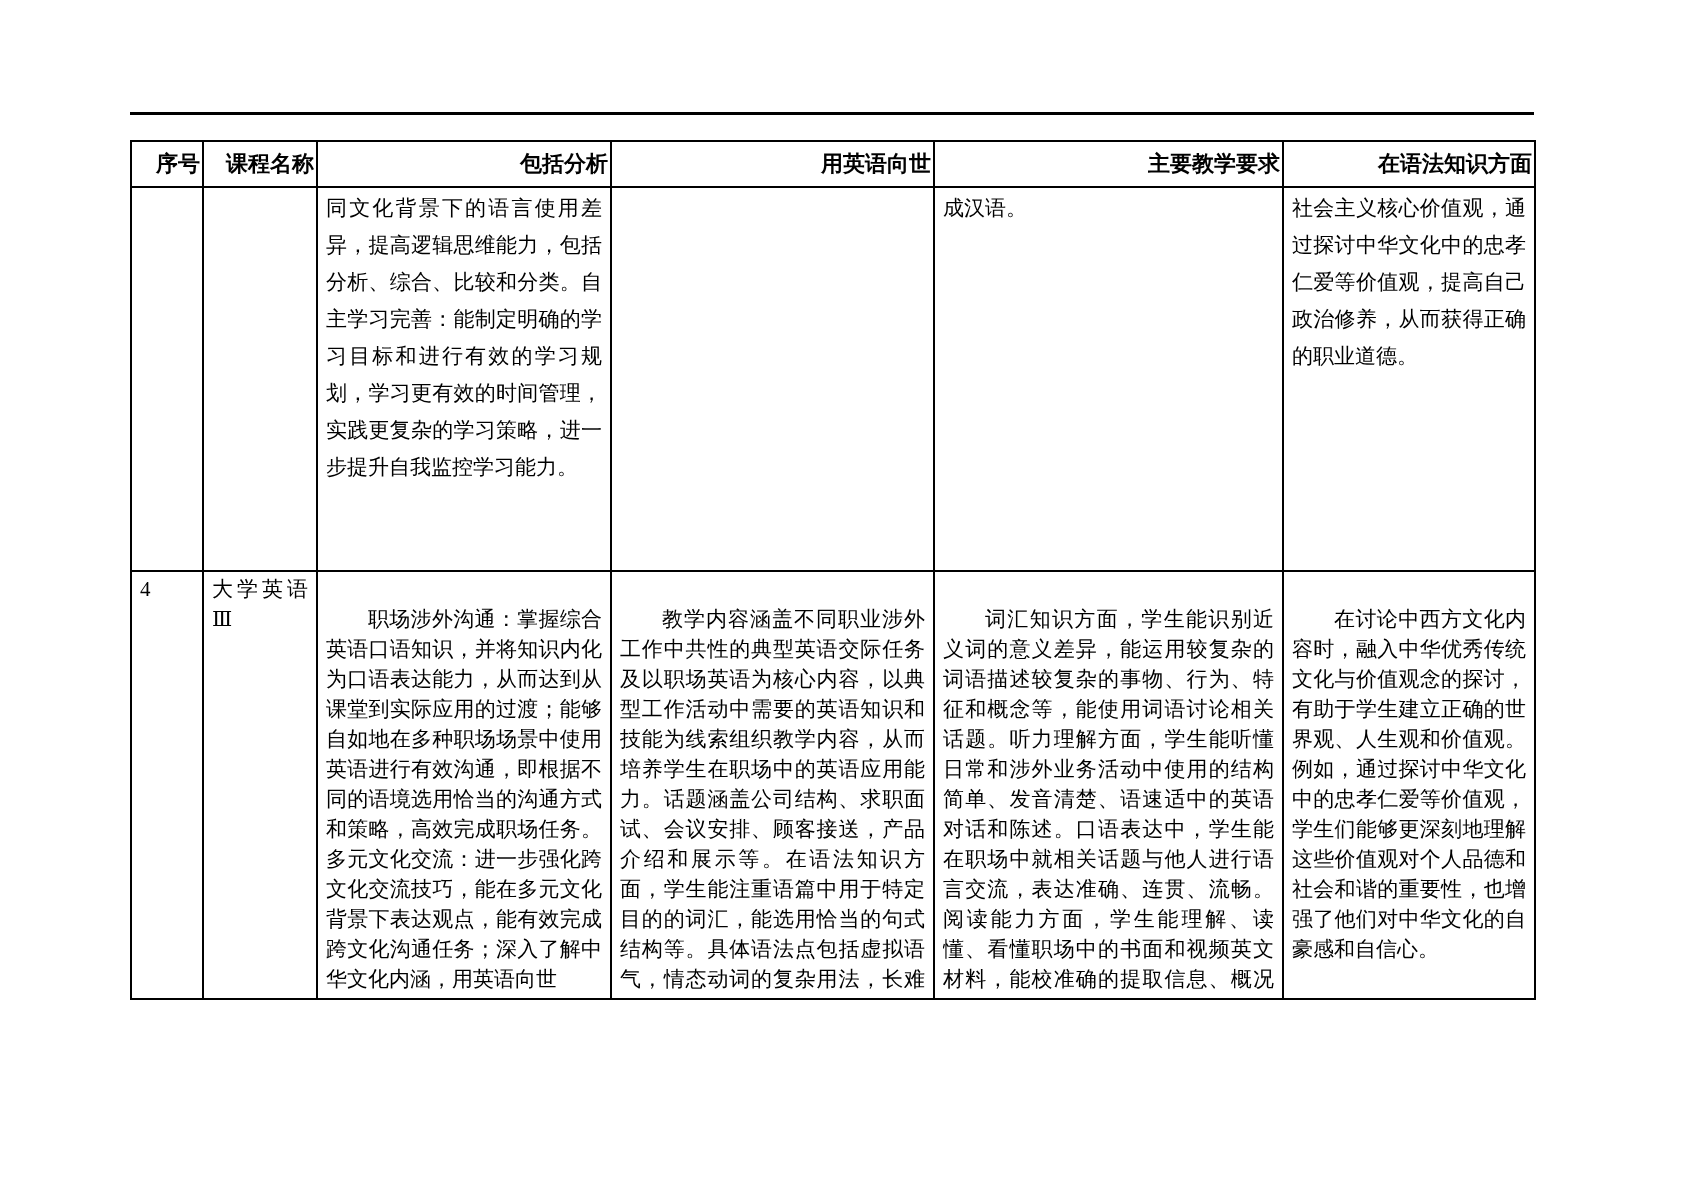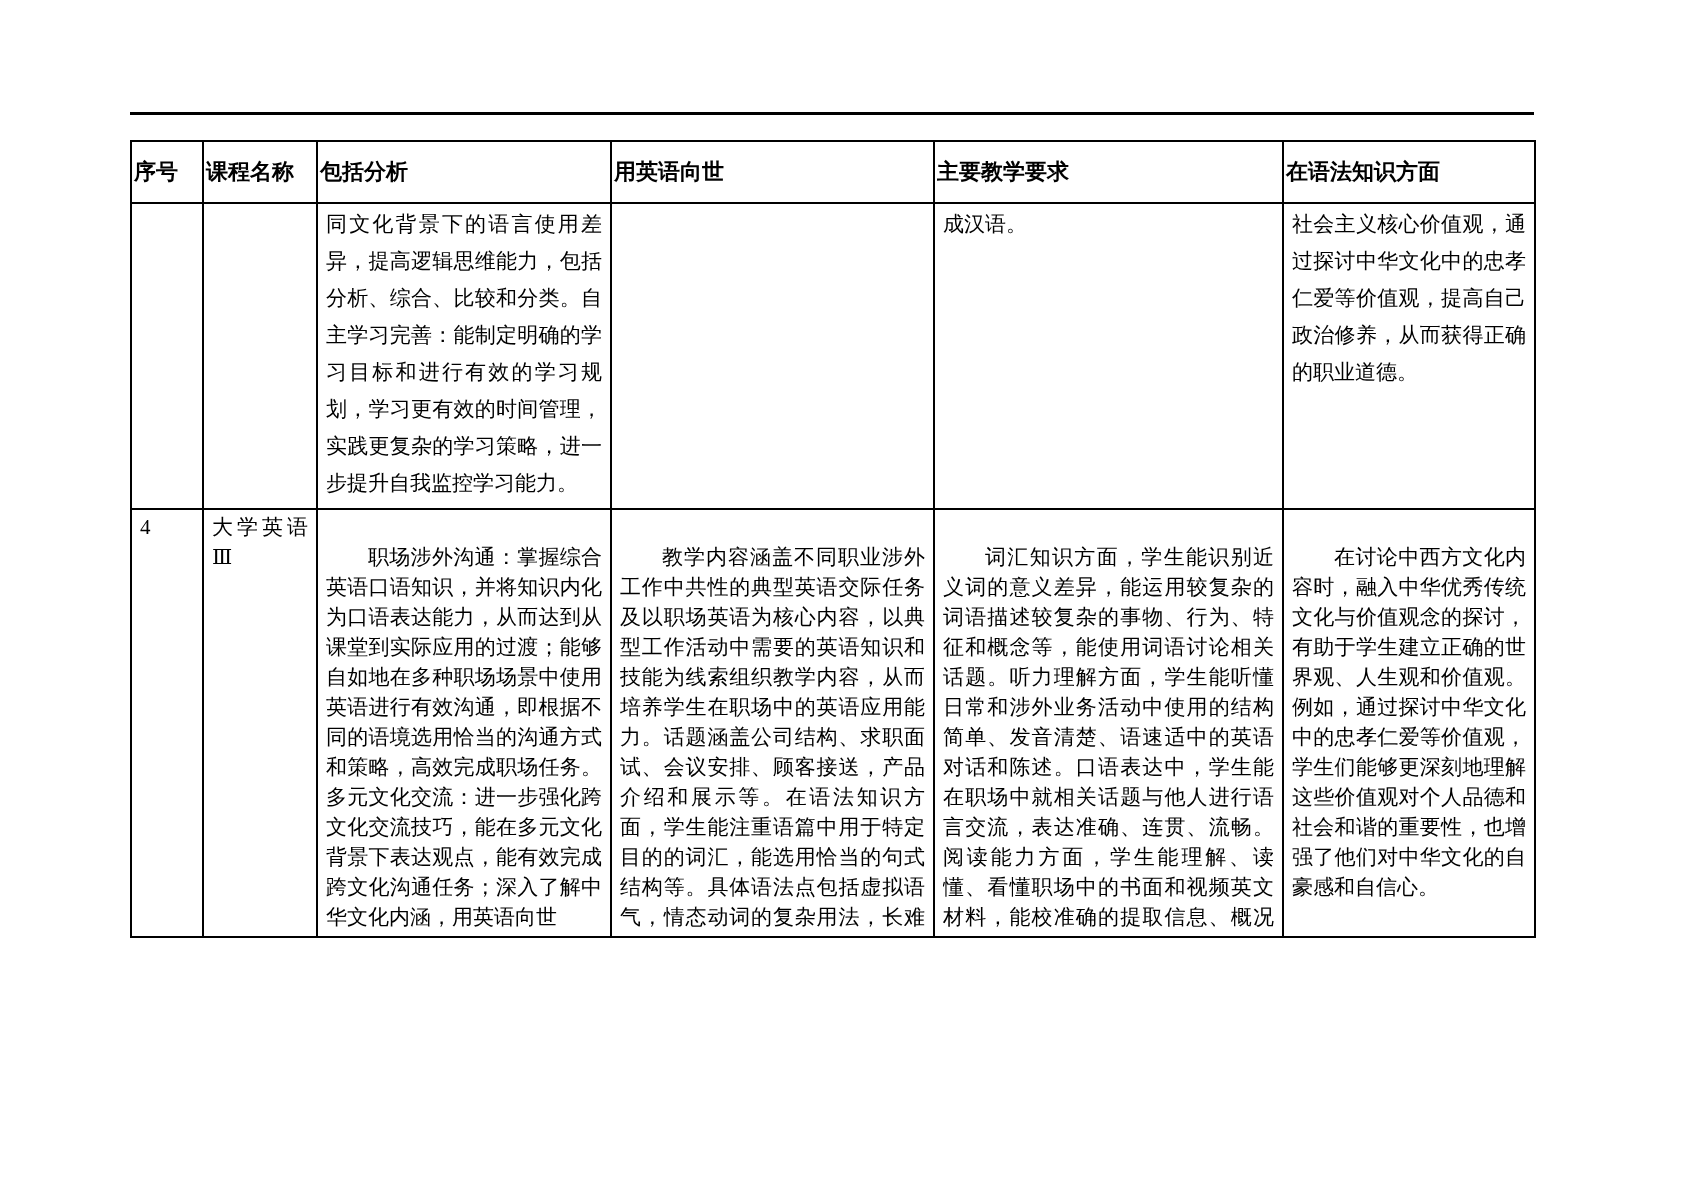--- a/index.html
+++ b/index.html
@@ -30,28 +30,28 @@
   }
   .course-table th, .course-table td {
     border: 2px solid #000000;
     vertical-align: top;
     padding: 2px 8px;
     overflow: hidden;
   }
   .course-table th {
     font-weight: bold;
     font-size: 22px;
-    text-align: left;
+    text-align: right;
     vertical-align: middle;
     height: 36px;
-    padding: 12px 2px;
+    padding: 4px 2px;
     white-space: nowrap;
   }
   .course-table td { font-size: 21px; }
-  tr.row-cont { height: 306px; }
+  tr.row-cont { height: 384px; }
   tr.row-main { height: 398px; }
   .cellbox {
     text-align: justify;
     word-break: break-all;
     overflow: hidden;
   }
   .row-cont .cellbox { line-height: 37px; max-height: 340px; }
   .row-main .cellbox { line-height: 30px; max-height: 392px; }
   .indent { text-indent: 2em; margin-top: 30px; }
   .seq { text-align: left; }

